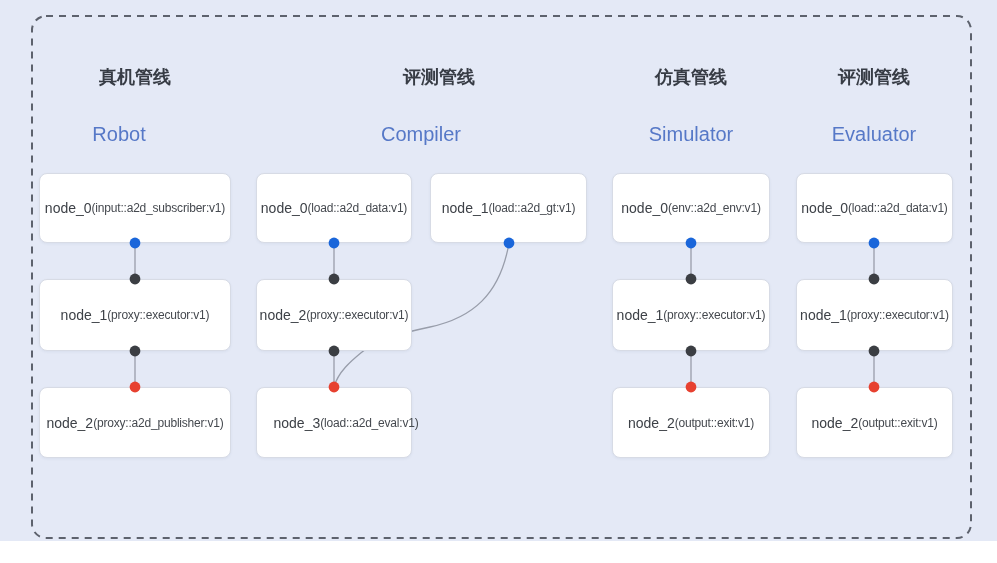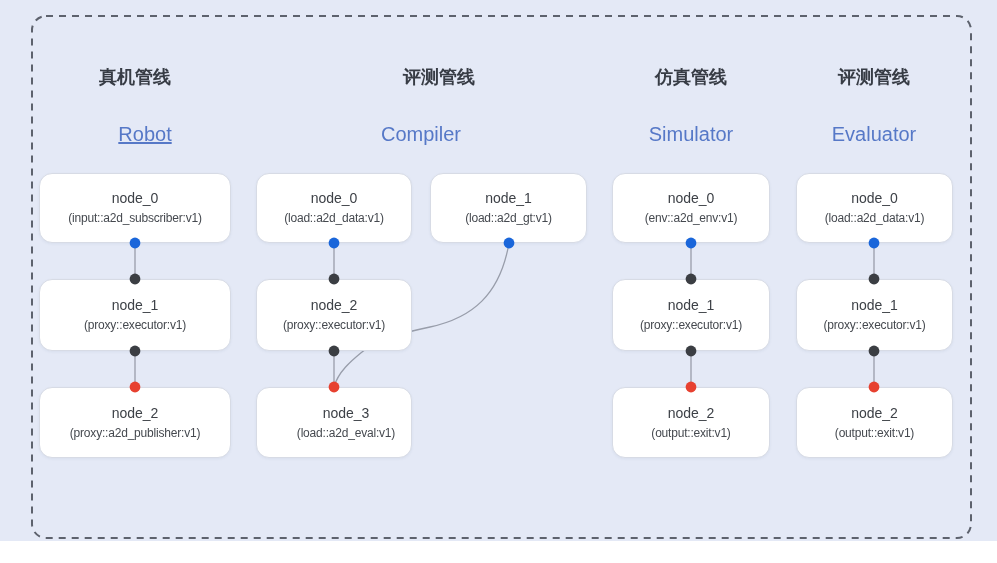--- a/index.html
+++ b/index.html
@@ -14,23 +14,23 @@
   .title-zh{
     position:absolute;z-index:2;top:65px;transform:translateX(-50%);
     font-size:18px;font-weight:bold;color:#373c45;white-space:nowrap;
   }
   .title-en{
     position:absolute;z-index:2;top:123px;transform:translateX(-50%);
     font-size:20px;color:#5678c7;white-space:nowrap;
   }
   .node-box{
     position:absolute;z-index:2;background:#ffffff;
-    border:1px solid #d7dbe5;border-radius:13px;
+    border:1px solid #d7dbe5;border-radius:8px;
     box-shadow:0 1px 3px rgba(40,60,110,.06);
-    display:flex;flex-direction:column;align-items:center;justify-content:center;
+    display:flex;align-items:center;justify-content:center;
     box-sizing:border-box;gap:0;
   }
   .node-label{font-size:14px;color:#3d4147;line-height:20px;white-space:nowrap;}
   .node-sub{font-size:12px;color:#45494f;line-height:20px;white-space:nowrap;letter-spacing:-0.2px;}
 </style>
 </head>
 <body>
 
 <div class="stage">
   <div class="bg" style="background: rgb(228, 233, 246);"></div>
@@ -43,21 +43,21 @@
         <path d="M334,351 L334,387" fill="none" stroke="#989daa" stroke-width="1.3"></path>
         <path d="M509,243 C500,295 472,318 430,327 C402,333 377,339 362,352 C351,361 338,372 334,387" fill="none" stroke="#989daa" stroke-width="1.3"></path>
         <path d="M691,243 L691,279" fill="none" stroke="#989daa" stroke-width="1.3"></path>
         <path d="M691,351 L691,387" fill="none" stroke="#989daa" stroke-width="1.3"></path>
         <path d="M874,243 L874,279" fill="none" stroke="#989daa" stroke-width="1.3"></path>
         <path d="M874,351 L874,387" fill="none" stroke="#989daa" stroke-width="1.3"></path>
       </g>
   </svg>
   <div id="titles-layer">
       <div class="title-zh" style="left: 135px;">真机管线</div>
-      <div class="title-en" style="left: 145px; text-decoration: underline;">Robot</div>
+      <div class="title-en" style="left: 119px;">Robot</div>
       <div class="title-zh" style="left: 407px; margin-left: 32px;">评测管线</div>
       <div class="title-en" style="left: 421px;">Compiler</div>
       <div class="title-zh" style="left: 691px;">仿真管线</div>
       <div class="title-en" style="left: 691px;">Simulator</div>
       <div class="title-zh" style="left: 874px;">评测管线</div>
       <div class="title-en" style="left: 874px;">Evaluator</div>
     </div>
   <div id="boxes-layer">
       <div class="node-box" style="left: 39px; top: 173px; width: 192px; height: 70px;">
         <div class="node-label">node_0</div>

